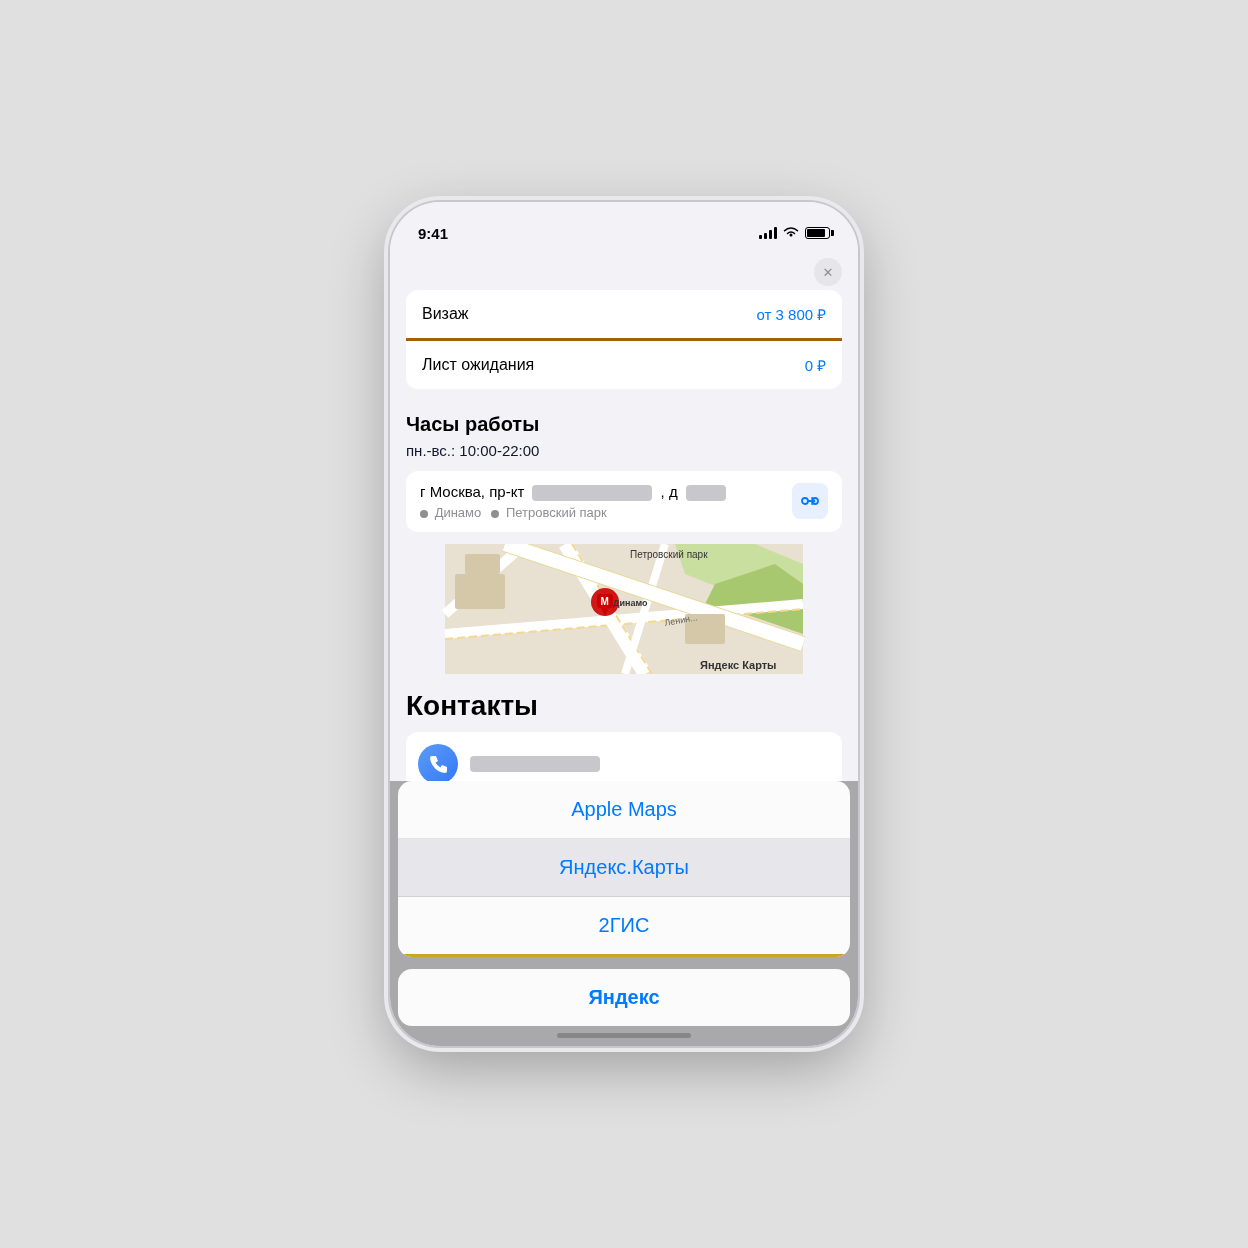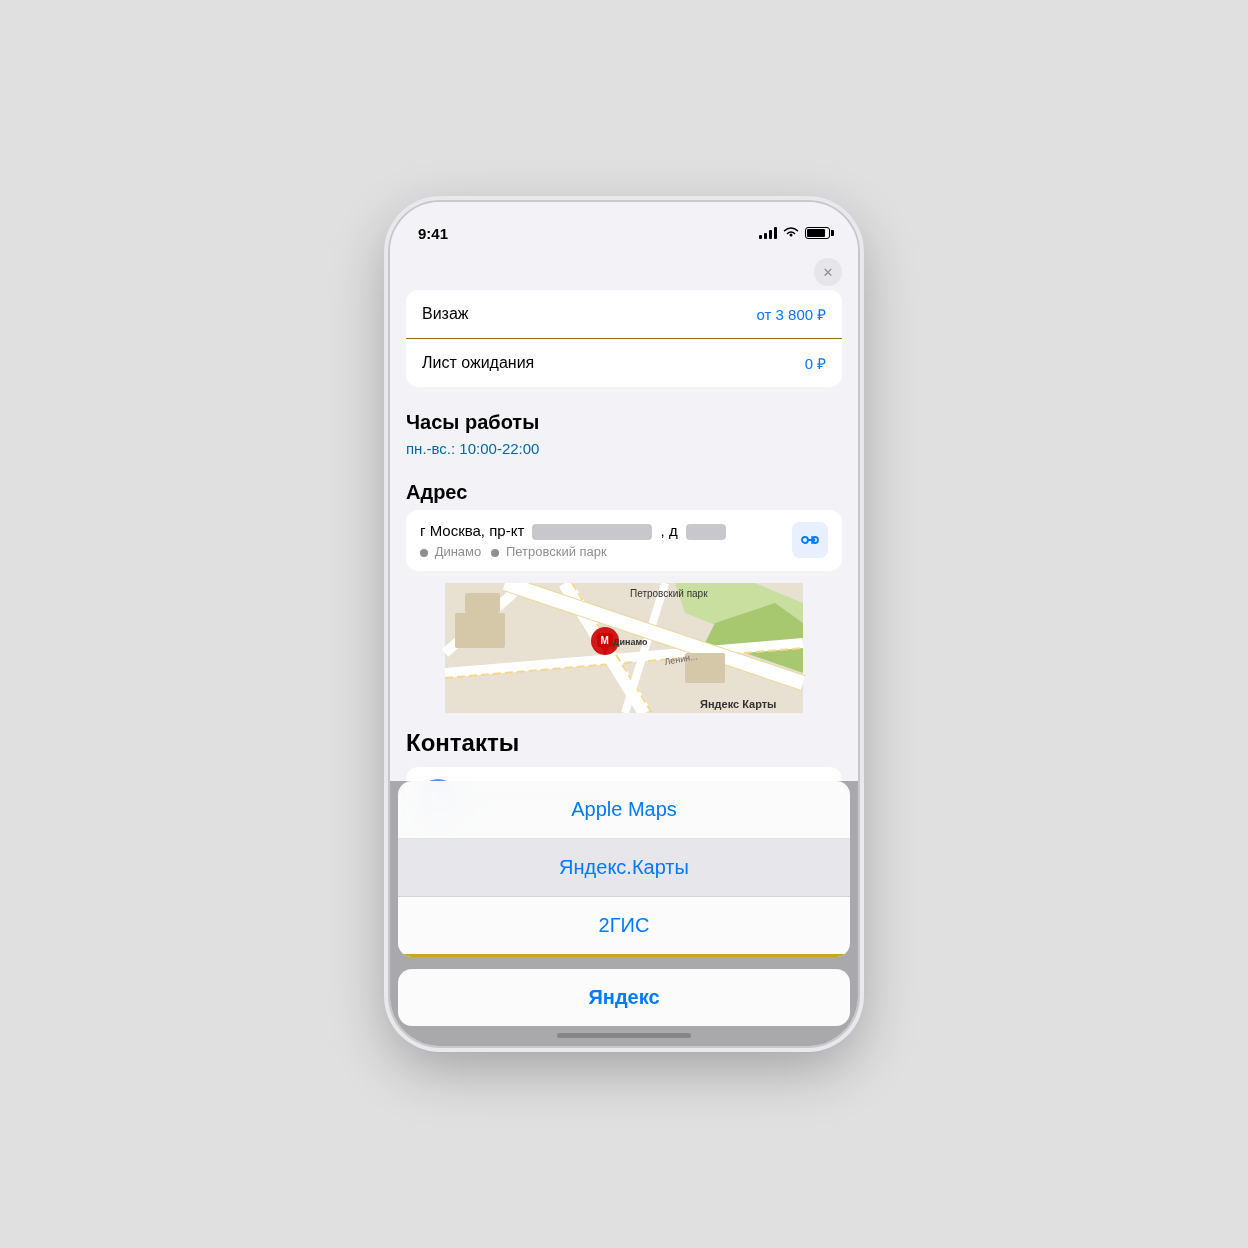--- a/index.html
+++ b/index.html
@@ -133,21 +133,21 @@
       margin: 0 16px 12px;
       border-radius: 12px;
       overflow: hidden;
     }
 
     .service-row {
       display: flex;
       justify-content: space-between;
       align-items: center;
       padding: 14px 16px;
-      border-bottom: 1px solid #a16207;
+      border-bottom: 3px solid #a16207;
     }
 
     .service-row:last-child {
       border-bottom: none;
     }
 
     .service-name {
       font-size: 16px;
       color: #000;
     }
@@ -161,21 +161,21 @@
     .section-header {
       padding: 12px 16px 6px;
       font-size: 20px;
       font-weight: 700;
       color: #000000;
     }
 
     .section-content {
       padding: 0 16px 12px;
       font-size: 15px;
-      color: #0369a1;
+      color: #0f172a;
     }
 
     
     .address-section {
       margin: 0 16px 12px;
       background: #fff;
       border-radius: 12px;
       overflow: hidden;
     }
 
@@ -259,21 +259,21 @@
       width: 100%;
       height: 100%;
     }
 
     
     .contacts-section {
       padding: 4px 16px 12px;
     }
 
     .contacts-header {
-      font-size: 24px;
+      font-size: 28px;
       font-weight: 700;
       color: #000;
       margin-bottom: 10px;
     }
 
     .contact-row {
       display: flex;
       align-items: center;
       gap: 12px;
       background: #fff;
@@ -437,21 +437,20 @@
         <span class="service-price">0 ₽</span>
       </div>
     </div>
 
     <div>
       <div class="section-header">Часы работы</div>
       <div class="section-content">пн.-вс.: 10:00-22:00</div>
     </div>
 
     <div>
-      <div class="section-header">Адрес</div>
       <div class="address-section">
         <div class="address-row">
           <div class="address-text-block">
             <div class="address-main">
               <span>г Москва, пр-кт</span>
               <span class="address-blurred"></span>
               <span>, д</span>
               <span class="address-blurred-sm"></span>
             </div>
             <div class="address-metro">

